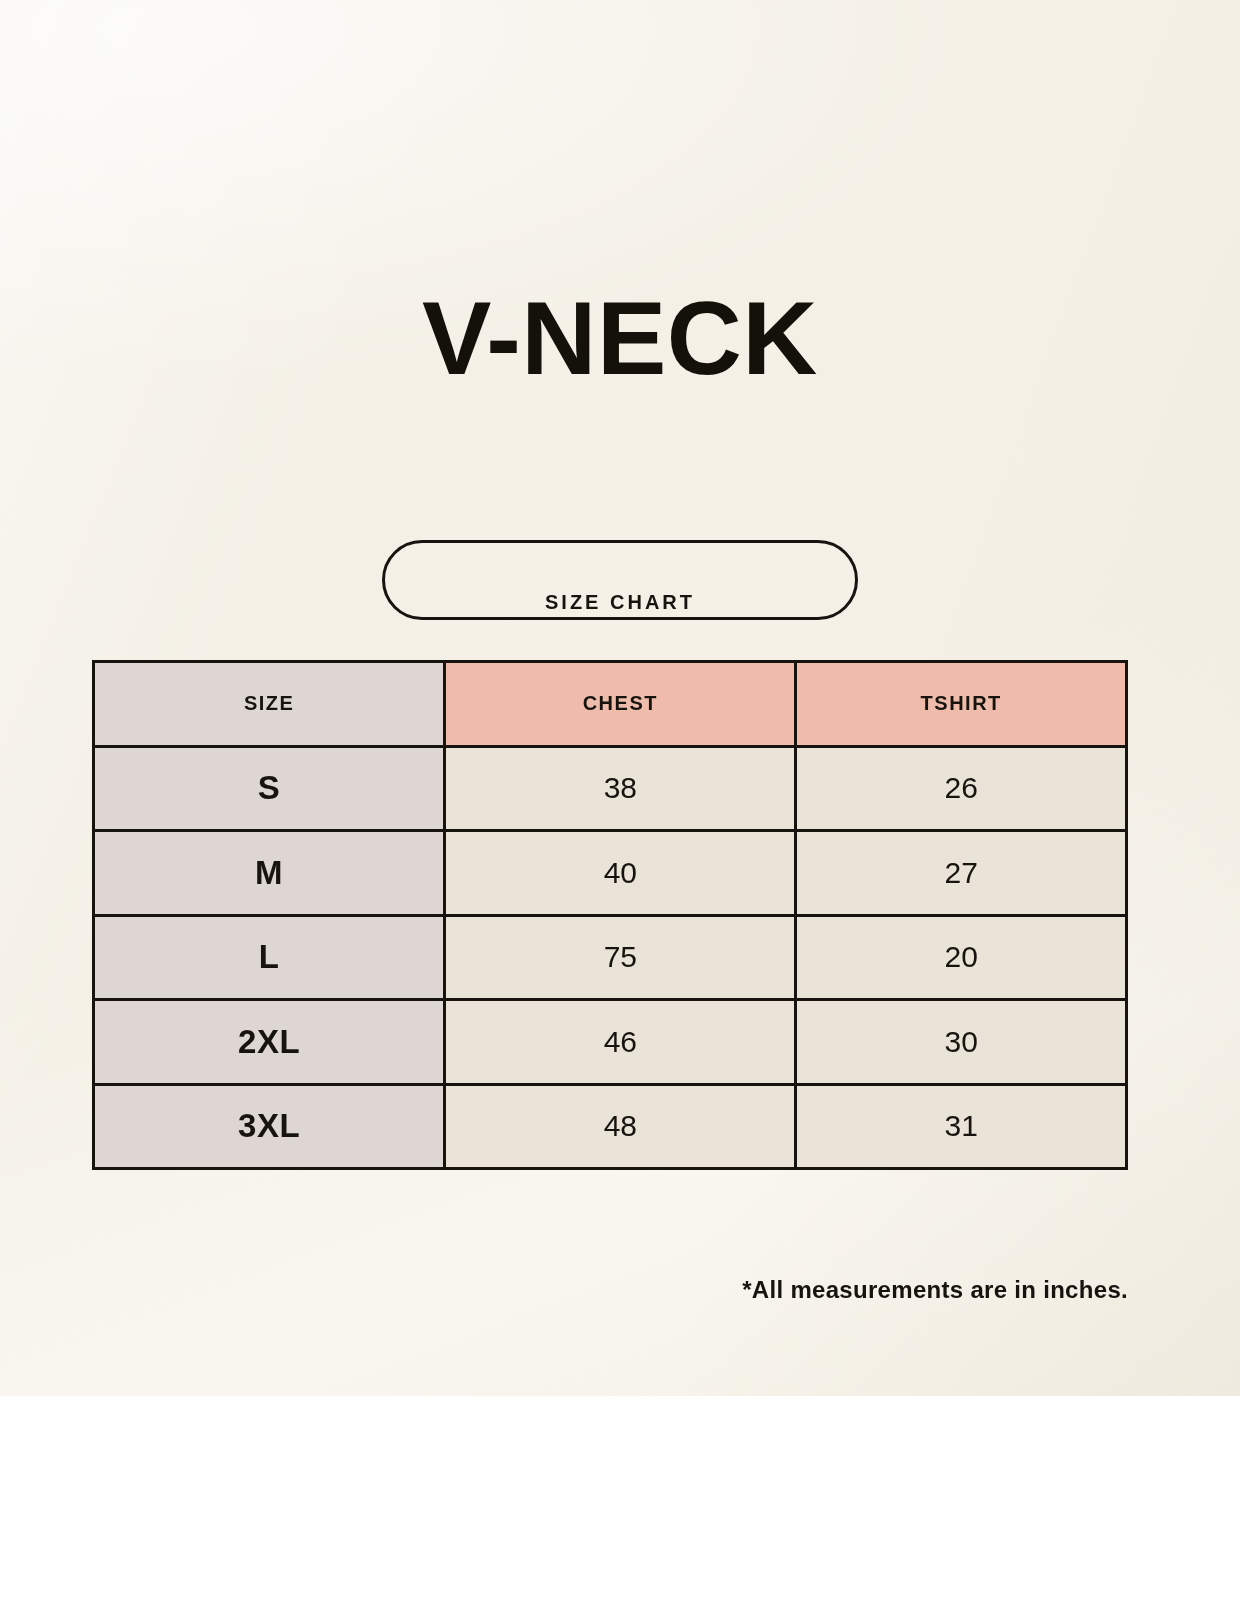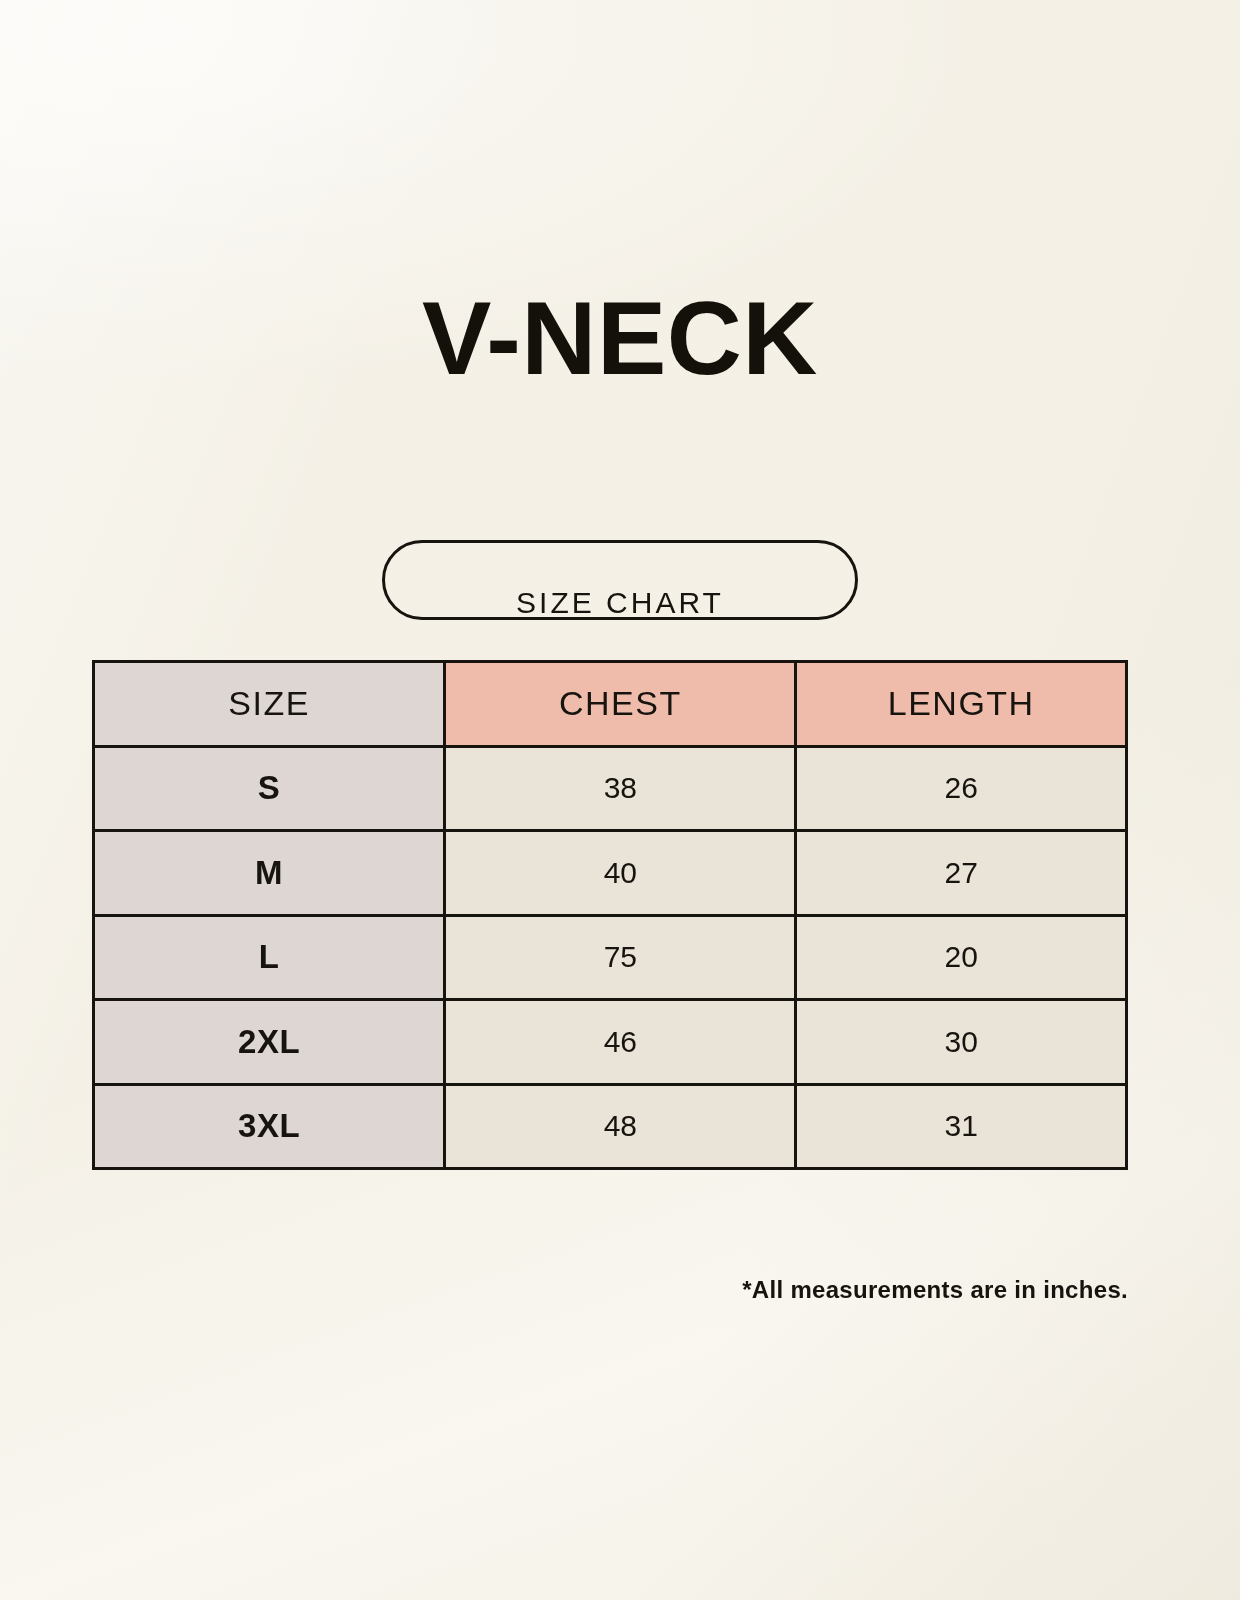--- a/index.html
+++ b/index.html
@@ -7,21 +7,21 @@
   html, body {
     width: 1240px;
     height: 1600px;
     font-family: "Liberation Sans", sans-serif;
     color: #17140f;
   }
 
   .stage {
     position: relative;
     width: 1240px;
-    height: 1600px;
+    height: 1396px;
     overflow: hidden;
     background-color: #f7f4eb;
     background-image:
       radial-gradient(1400px 600px at 12% 2%, rgba(255,255,255,0.65), rgba(255,255,255,0) 60%),
       linear-gradient(112deg, rgba(255,255,255,0.45) 0%, rgba(255,255,255,0) 28%),
       linear-gradient(290deg, rgba(228,221,206,0.30) 0%, rgba(228,221,206,0) 34%),
       linear-gradient(160deg, rgba(231,224,210,0.18) 55%, rgba(255,255,255,0.25) 78%, rgba(228,221,206,0.18) 100%);
     padding-left: 36px;
   }
 
@@ -46,22 +46,22 @@
     height: 80px;
     border: 3px solid #17140f;
     border-radius: 42px;
     display: flex;
     align-items: center;
     justify-content: center;
     background: transparent;
   }
 
   .pill-label {
-    font-size: 30px;
-    font-weight: normal;
+    font-size: 20px;
+    font-weight: bold;
     letter-spacing: 3px;
     color: #17140f;
     margin-top: 45px;
   }
 
   table.size-table {
     position: absolute;
     top: 660px;
     left: 92px;
     width: 1036px;
@@ -75,22 +75,22 @@
     height: 84.5px;
     text-align: center;
     vertical-align: middle;
   }
 
   .size-table col.c-size   { width: 34%; }
   .size-table col.c-chest  { width: 34%; }
   .size-table col.c-length { width: 32%; }
 
   .size-table th {
-    font-size: 34px;
-    font-weight: normal;
+    font-size: 20px;
+    font-weight: bold;
     letter-spacing: 1.5px;
   }
 
   .size-table th.size-head,
   .size-table td.size-cell {
     background: #ddd6d2;
   }
 
   .size-table th.meas-head {
     background: #efbcab;
@@ -136,21 +136,21 @@
   <table class="size-table">
     <colgroup>
       <col class="c-size">
       <col class="c-chest">
       <col class="c-length">
     </colgroup>
     <thead>
       <tr>
         <th class="size-head">SIZE</th>
         <th class="meas-head">CHEST</th>
-        <th class="meas-head">LENGTH</th>
+        <th class="meas-head">TSHIRT</th>
       </tr>
     </thead>
     <tbody>
       <tr>
         <td class="size-cell">S</td>
         <td class="val-cell">38</td>
         <td class="val-cell">26</td>
       </tr>
       <tr>
         <td class="size-cell">M</td>

